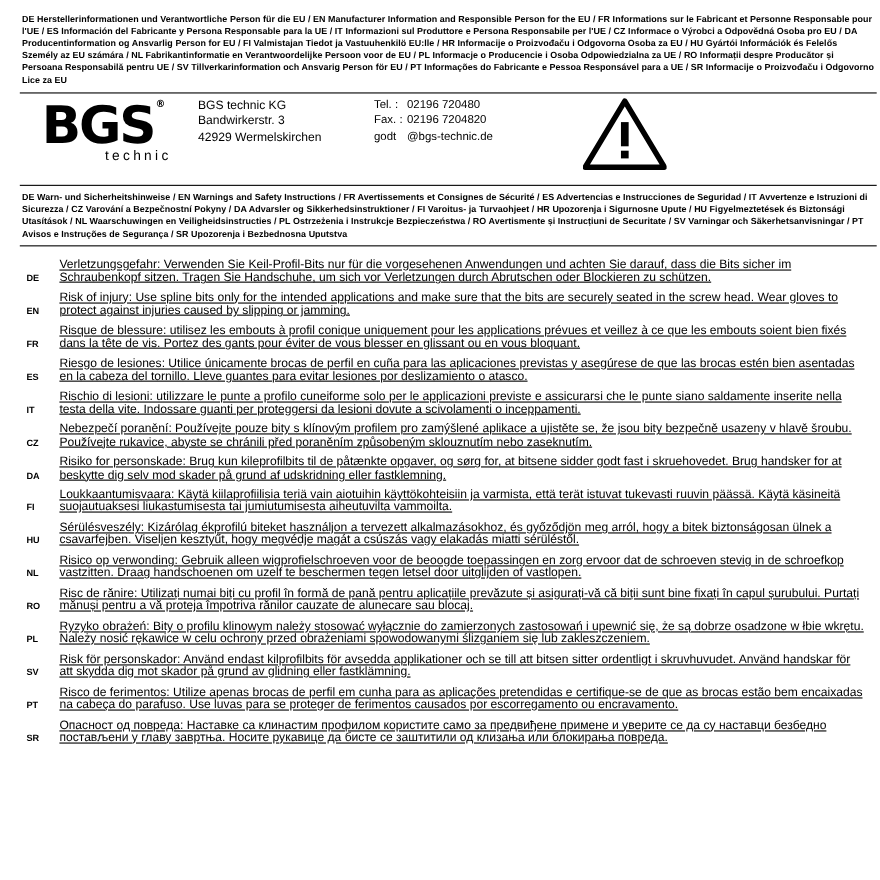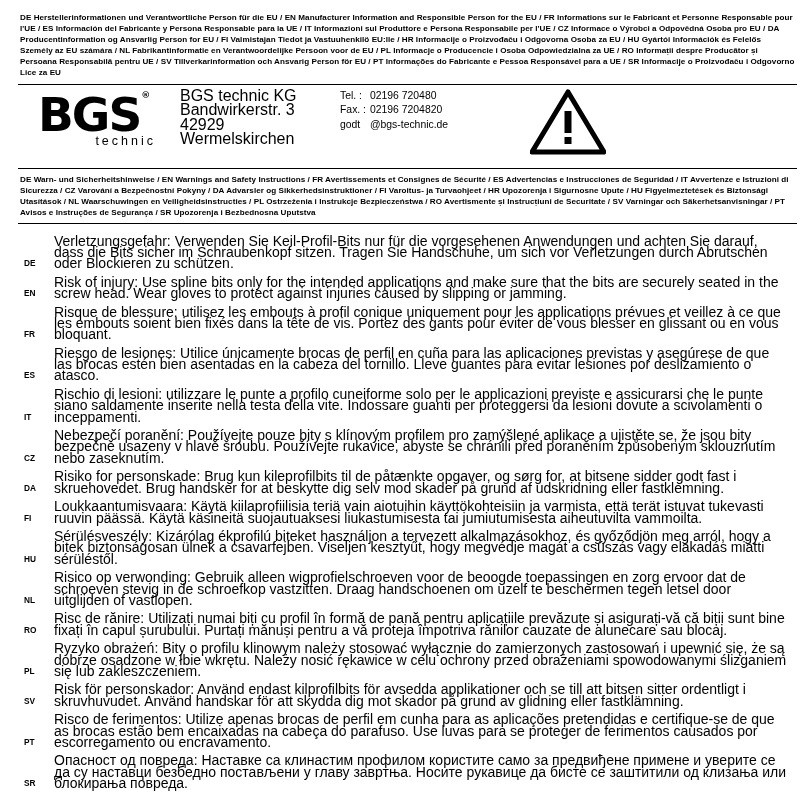--- a/index.html
+++ b/index.html
@@ -78,21 +78,21 @@
     letter-spacing: 3px;
     font-weight: normal;
     color: #000;
     text-align: right;
     width: 118px;
     margin-top: -2px;
     padding-right: 2px;
   }
   .addr {
     flex: 0 0 160px;
-    font-size: 16px;
+    font-size: 11px;
     line-height: 14.5px;
     padding-left: 6px;
   }
   .contact {
     flex: 0 0 180px;
     font-size: 10.4px;
     line-height: 14.5px;
   }
   .contact .lbl {
     display: inline-block;
@@ -136,24 +136,25 @@
   }
   .row .code {
     flex: 0 0 30px;
     font-size: 8.3px;
     font-weight: bold;
     line-height: 11.2px;
     padding-top: 0.5px;
   }
   .row .txt {
     flex: 1 1 auto;
-    font-size: 14px;
+    font-size: 11px;
     line-height: 11.2px;
     text-align: left;
     padding-right: 6px;
+    text-decoration: underline;
   }
 </style>
 </head>
 <body>
 
 <div class="page">
 
   <div class="header-langs">DE Herstellerinformationen und Verantwortliche Person für die EU / EN Manufacturer Information and Responsible Person for the EU / FR Informations sur le Fabricant et Personne Responsable pour l'UE / ES Información del Fabricante y Persona Responsable para la UE / IT Informazioni sul Produttore e Persona Responsabile per l'UE / CZ Informace o Výrobci a Odpovědná Osoba pro EU / DA Producentinformation og Ansvarlig Person for EU / FI Valmistajan Tiedot ja Vastuuhenkilö EU:lle / HR Informacije o Proizvođaču i Odgovorna Osoba za EU / HU Gyártói Információk és Felelős Személy az EU számára / NL Fabrikantinformatie en Verantwoordelijke Persoon voor de EU / PL Informacje o Producencie i Osoba Odpowiedzialna za UE / RO Informații despre Producător și Persoana Responsabilă pentru UE / SV Tillverkarinformation och Ansvarig Person för EU / PT Informações do Fabricante e Pessoa Responsável para a UE / SR Informacije o Proizvođaču i Odgovorno Lice za EU</div>
 
   <hr class="rule">

